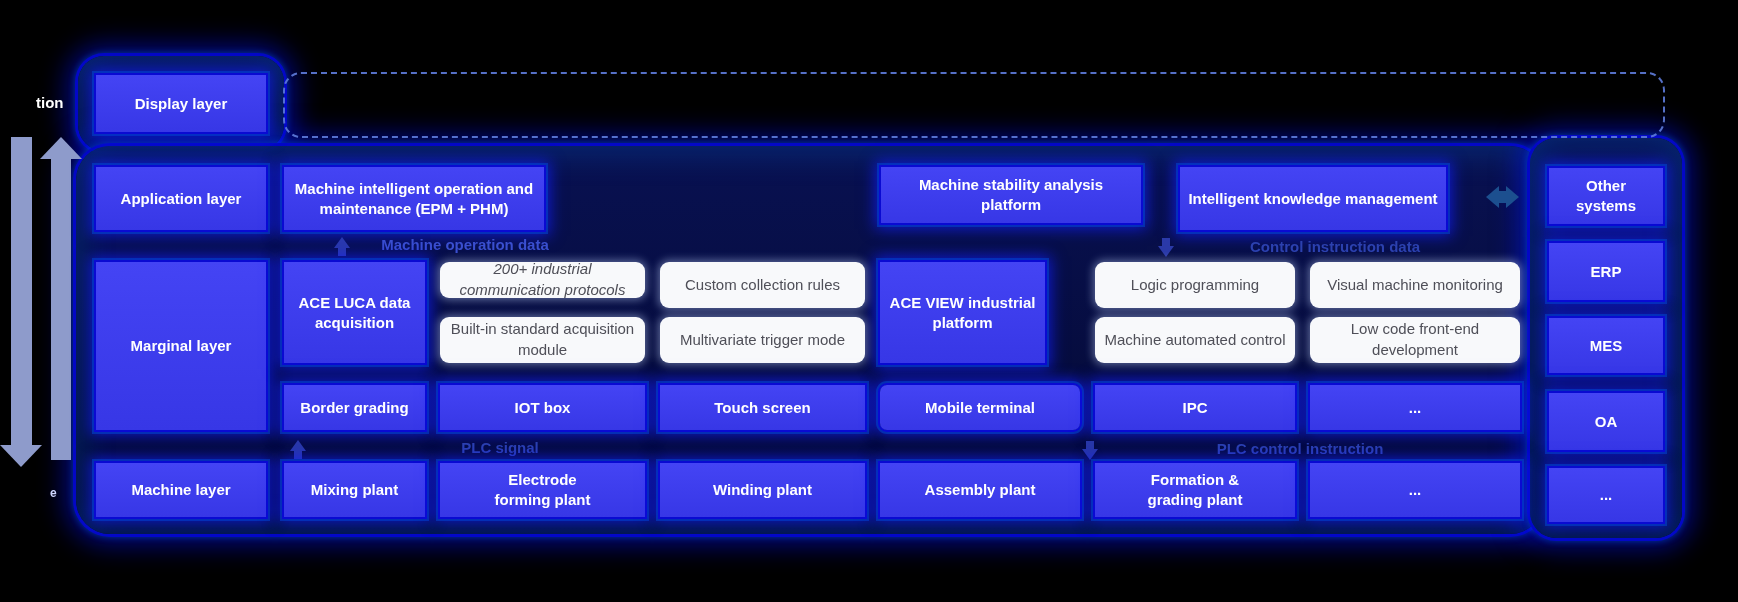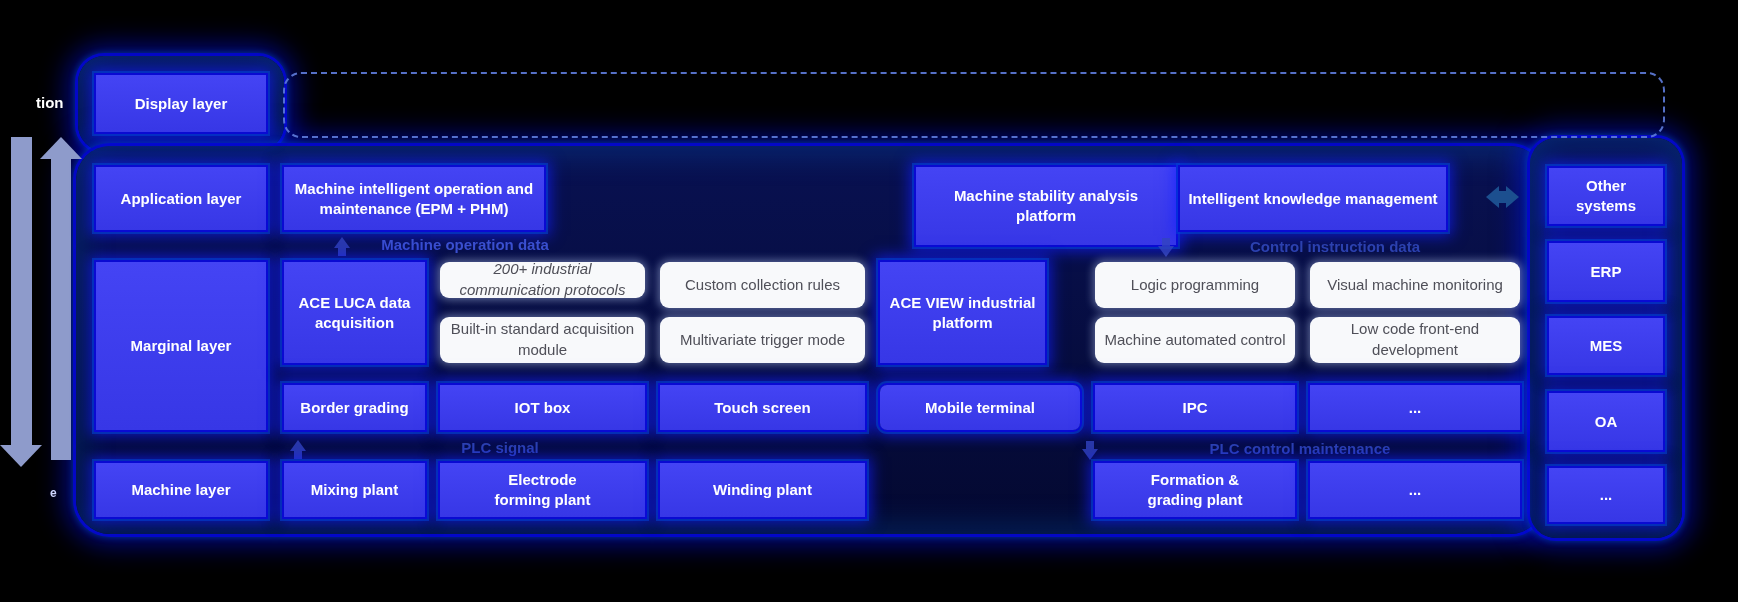--- a/index.html
+++ b/index.html
@@ -88,21 +88,21 @@
   <div class="bluebox" style="left:96px;top:262px;width:170px;height:168px;">
       <span>Marginal layer</span>
     </div>
   <div class="bluebox" style="left:96px;top:463px;width:170px;height:54px;">
       <span>Machine layer</span>
     </div>
 
   <div class="bluebox" style="left:284px;top:167px;width:260px;height:63px;">
       <span>Machine intelligent operation and maintenance (EPM + PHM)</span>
     </div>
-  <div class="bluebox" style="left:916px;top:167px;width:260px;height:78px;">
+  <div class="bluebox" style="left:881px;top:167px;width:260px;height:56px;">
       <span>Machine stability analysis platform</span>
     </div>
   <div class="bluebox" style="left:1180px;top:167px;width:266px;height:63px;">
       <span>Intelligent knowledge management</span>
     </div>
 
   <div class="fa fa-up" style="left:334px;top:237px;"></div>
   <div class="flowlabel" style="left:360px;top:236px;width:210px;">Machine operation data</div>
   <div class="fa fa-down" style="left:1158px;top:246px;"></div>
   <div class="flowlabel dim" style="left:1195px;top:238px;width:280px;">Control instruction data</div>
@@ -154,30 +154,33 @@
   <div class="bluebox" style="left:1095px;top:385px;width:200px;height:45px;">
       <span>IPC</span>
     </div>
   <div class="bluebox" style="left:1310px;top:385px;width:210px;height:45px;">
       <span>...</span>
     </div>
 
   <div class="fa fa-up" style="left:290px;top:440px;"></div>
   <div class="flowlabel dim" style="left:420px;top:439px;width:160px;">PLC signal</div>
   <div class="fa fa-down" style="left:1082px;top:449px;"></div>
-  <div class="flowlabel dim" style="left:1160px;top:440px;width:280px;">PLC control maintenance</div>
+  <div class="flowlabel dim" style="left:1160px;top:440px;width:280px;">PLC control instruction</div>
 
   <div class="bluebox" style="left:284px;top:463px;width:141px;height:54px;">
       <span>Mixing plant</span>
     </div>
   <div class="bluebox narrow" style="left:440px;top:463px;width:205px;height:54px;">
       <span style="max-width:105px;">Electrode forming plant</span>
     </div>
   <div class="bluebox" style="left:660px;top:463px;width:205px;height:54px;">
       <span>Winding plant</span>
+    </div>
+  <div class="bluebox" style="left:880px;top:463px;width:200px;height:54px;">
+      <span>Assembly plant</span>
     </div>
   <div class="bluebox narrow" style="left:1095px;top:463px;width:200px;height:54px;">
       <span style="max-width:120px;">Formation &amp; grading plant</span>
     </div>
   <div class="bluebox" style="left:1310px;top:463px;width:210px;height:54px;">
       <span>...</span>
     </div>
 
   <div class="abs dbl-left" style="left:1486px;top:186px;width:0;height:0;"></div>
   <div class="abs dbl-bar" style="left:1497px;top:191px;width:12px;height:12px;"></div>

